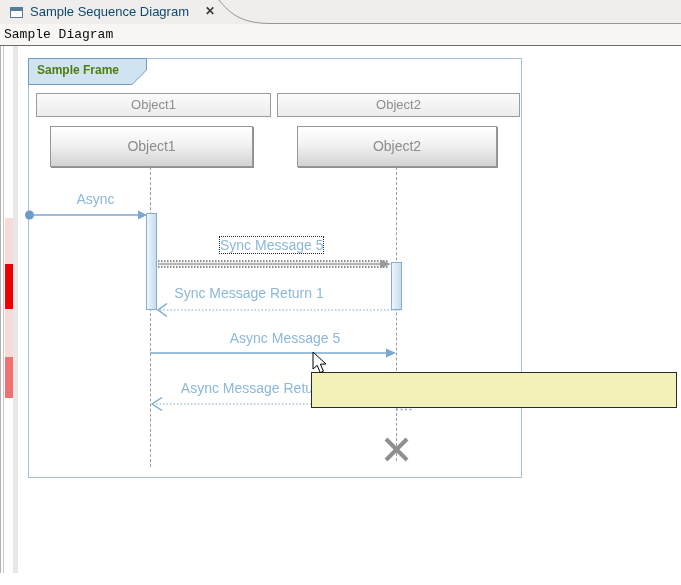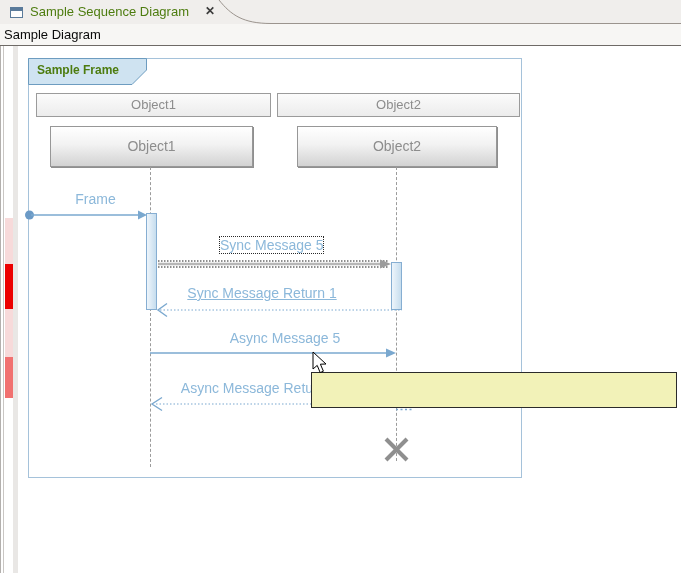--- a/index.html
+++ b/index.html
@@ -15,30 +15,30 @@
     position:absolute; left:0; top:0; width:681px; height:24px;
     background:#f0eeec;
   }
   .tab-curve { position:absolute; left:0; top:0; z-index:2; }
   .view-icon {
     position:absolute; left:10px; top:7px; width:13px; height:11px;
     border:1px solid #5a7a9a; border-top:4px solid #5a7a9a; background:#fdfdfd;
   }
   .tab-title {
     position:absolute; left:30px; top:4px;
-    font-size:13px; color:#4d7c0f; white-space:nowrap;
+    font-size:13px; color:#0c4a6e; white-space:nowrap;
   }
   .tab-close {
     position:absolute; left:205px; top:4px;
     font-size:12px; color:#3c3c3c; font-weight:bold; cursor:default;
   }
   
   .subheader {
     position:absolute; left:0; top:24px; width:681px; height:22px;
-    background:#f7f6f4; border-bottom:1px solid #6e6a66;
+    background:#f7f6f4; border-bottom:1px solid #6e6a66;font-family:Liberation Mono, monospace;
   }
   .subheader-title {
     padding-left:4px; font-size:13px; line-height:21px; color:#0a0a0a;
   }
   
   .win-edge   { position:absolute; left:0;  top:46px; height:527px; width:1px; background:#b3b0ad; }
   .ruler-line { position:absolute; left:3px; top:46px; height:527px; width:1px; background:#c9c6c3; }
   .ruler      { position:absolute; left:5px; top:0; width:8px; height:585px; }
   .ruler .marker { position:absolute; left:0; width:8px; }
   .ruler-band { position:absolute; left:13px; top:46px; height:527px; width:5px; background:#e9e7e5; }
@@ -79,21 +79,21 @@
   .activation.a1 { left:146px; top:213px; height:97px; }
   .activation.a2 { left:391px; top:262px; height:48px; }
   
   .msg-label {
     position:absolute; color:#8cb8da; font-size:14px; text-align:center;
     white-space:nowrap; z-index:3;
   }
   .msg-label.start    { left:58px;  top:191px; width:75px;  }
   .msg-label.sync1    { left:219px; top:236px; width:105px; height:18px;
                         border:1px dotted #2a2a2a; line-height:16px; }
-  .msg-label.syncret  { left:178px; top:285px; width:168px;text-decoration:underline; }
+  .msg-label.syncret  { left:165px; top:285px; width:168px; }
   .msg-label.async1   { left:203px; top:330px; width:164px; }
   .msg-label.asyncret { left:170px; top:380px; width:178px; z-index:3; }
   
   .overlay { position:absolute; left:0; top:0; z-index:4; pointer-events:none; }
   .tooltip {
     position:absolute; left:311px; top:372px; width:366px; height:36px;
     background:#f2f2b8; border:1px solid #2b2b2b;
     font-size:13px; line-height:16px; color:#000;
     padding:1px 4px; z-index:10; white-space:nowrap; overflow:hidden;
   }
@@ -138,21 +138,21 @@
 
 <div class="lifeline-head b1">Object1</div>
 <div class="lifeline-head b2">Object2</div>
 
 <div class="lifeline l1"></div>
 <div class="lifeline l2"></div>
 
 <div class="activation a1"></div>
 <div class="activation a2"></div>
 
-<div class="msg-label start">Frame</div>
+<div class="msg-label start">Async</div>
 <div class="msg-label sync1">Sync Message 5</div>
 <div class="msg-label syncret">Sync Message Return 1</div>
 <div class="msg-label async1">Async Message 5</div>
 <div class="msg-label asyncret">Async Message Return 1</div>
 
 <svg class="overlay" width="681" height="585">
   <g>
     <circle cx="29.5" cy="215" r="4.5" fill="#6b9ac6"></circle>
     <line x1="31" y1="215" x2="139" y2="215" stroke="#7aa8cf" stroke-width="1.5"></line>
     <polygon points="138,210.5 147,215 138,219.5" fill="#7aa8cf"></polygon>

